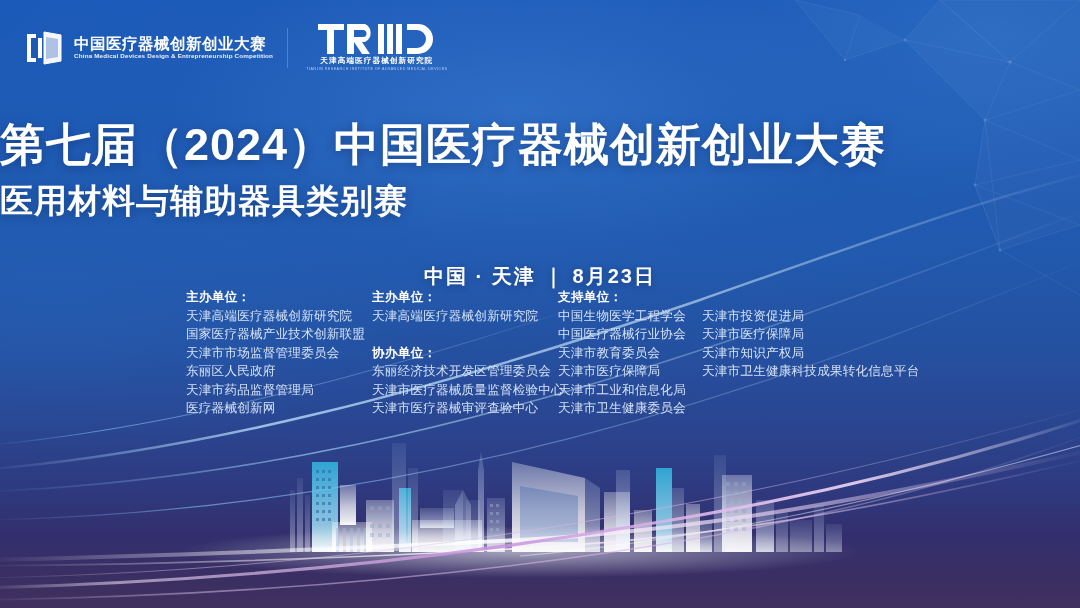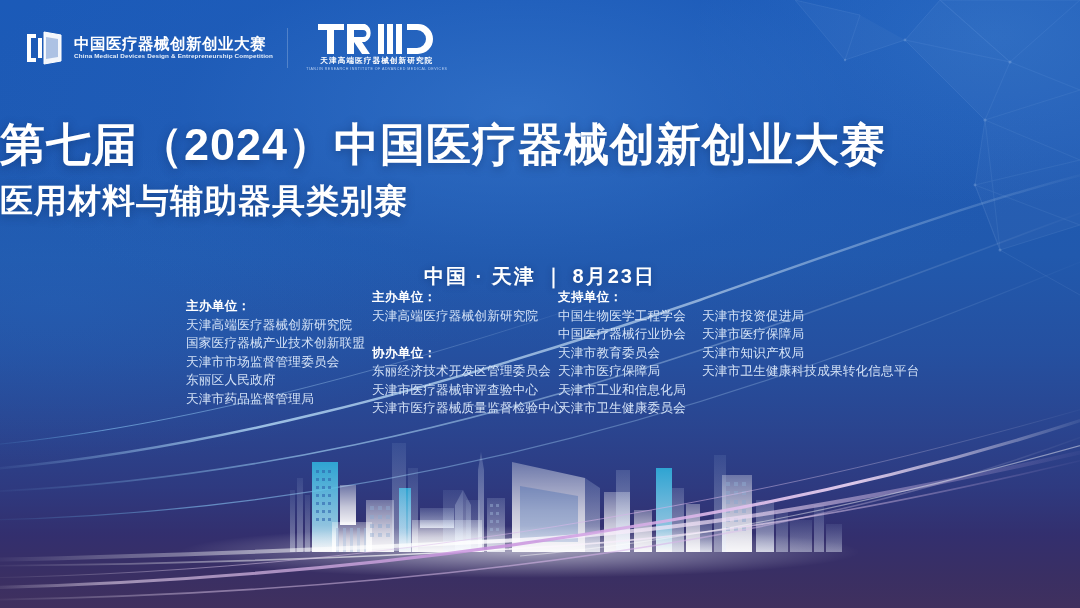--- a/index.html
+++ b/index.html
@@ -488,30 +488,31 @@
 
   <div class="orgs">
 
     <div class="org-col org-col-1">
       <div class="org-head">主办单位：</div>
       <div class="org-item">天津高端医疗器械创新研究院</div>
       <div class="org-item">国家医疗器械产业技术创新联盟</div>
       <div class="org-item">天津市市场监督管理委员会</div>
       <div class="org-item">东丽区人民政府</div>
       <div class="org-item">天津市药品监督管理局</div>
+      <div class="org-item">医疗器械创新网</div>
     </div>
 
     <div class="org-col org-col-2">
       <div class="org-head">主办单位：</div>
       <div class="org-item">天津高端医疗器械创新研究院</div>
       <div class="org-spacer"></div>
       <div class="org-head">协办单位：</div>
       <div class="org-item">东丽经济技术开发区管理委员会</div>
+      <div class="org-item">天津市医疗器械质量监督检验中心</div>
       <div class="org-item">天津市医疗器械审评查验中心</div>
-      <div class="org-item">天津市医疗器械质量监督检验中心</div>
     </div>
 
     <div class="org-col-3">
       <div class="org-sub org-sub-a">
         <div class="org-head">支持单位：</div>
         <div class="org-item">中国生物医学工程学会</div>
         <div class="org-item">中国医疗器械行业协会</div>
         <div class="org-item">天津市教育委员会</div>
         <div class="org-item">天津市医疗保障局</div>
         <div class="org-item">天津市工业和信息化局</div>

